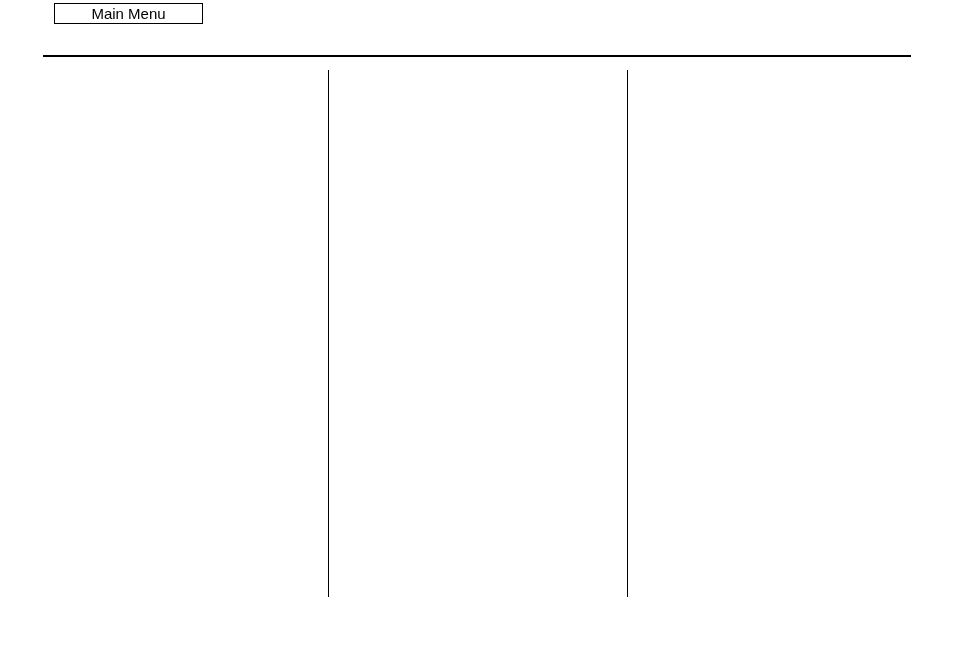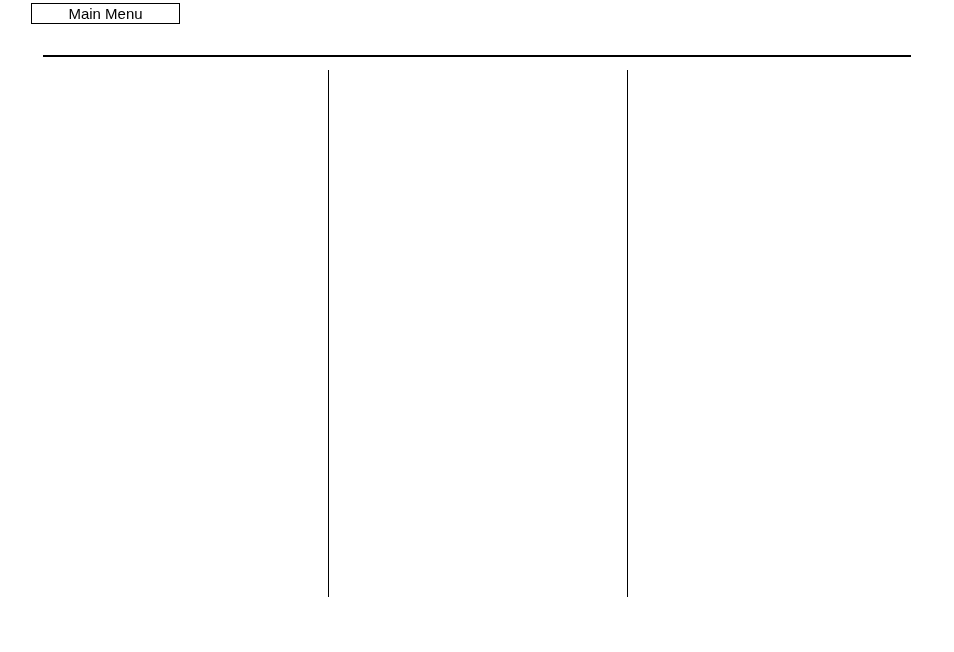--- a/index.html
+++ b/index.html
@@ -9,21 +9,21 @@
     }
     body {
       font-family: Arial, sans-serif;
       background: #ffffff;
       width: 954px;
       height: 652px;
       position: relative;
     }
     .main-menu-button {
       position: absolute;
-      left: 31px;
+      left: 54px;
       top: 3px;
       width: 149px;
       height: 21px;
       border: 1px solid #000;
       background: #fff;
       font-size: 15px;
       text-align: center;
       line-height: 19px;
       cursor: pointer;
     }

